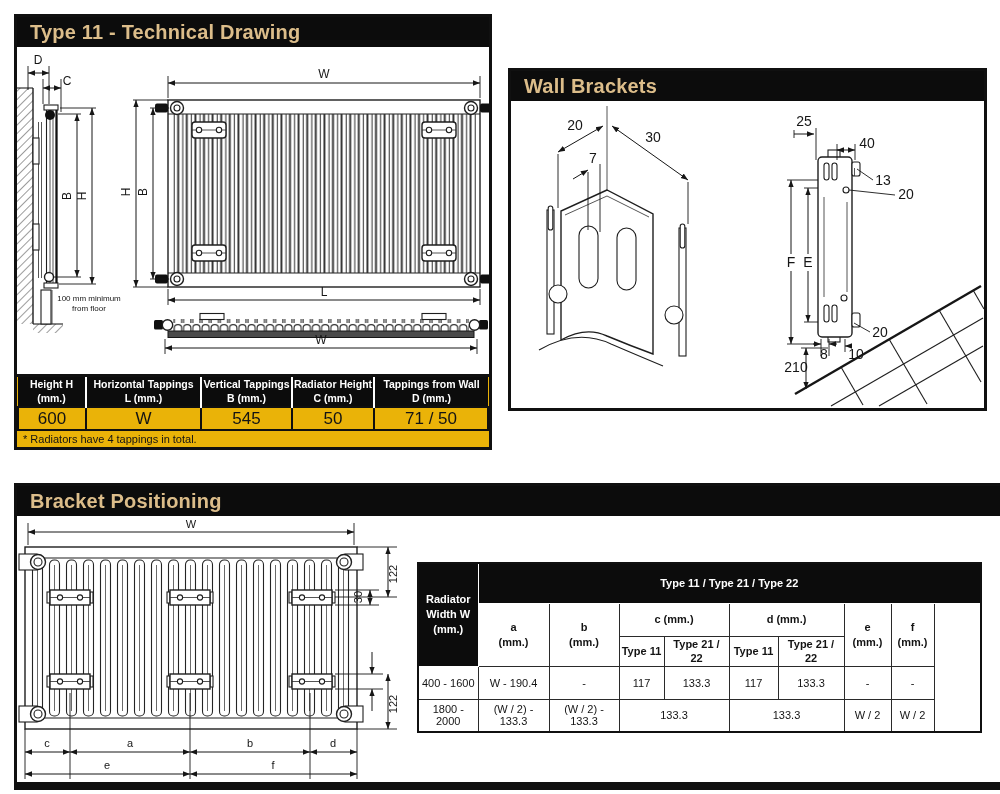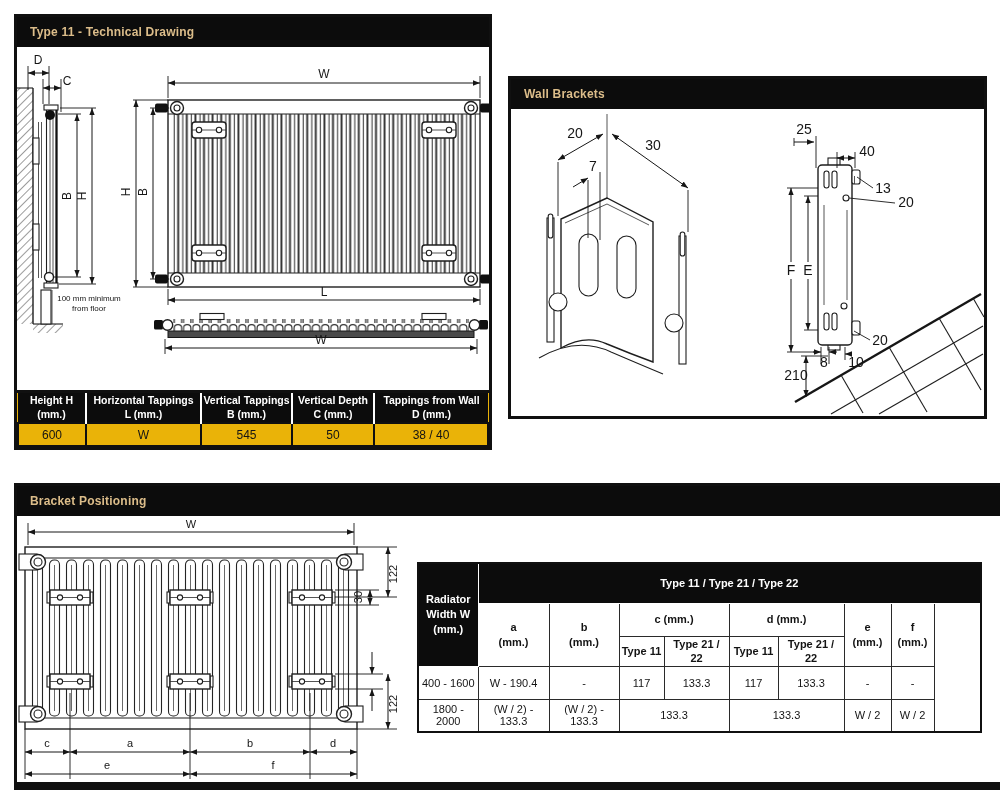--- a/index.html
+++ b/index.html
@@ -2,25 +2,25 @@
 <html><head>
 <meta charset="utf-8">
 <style>
   * { margin:0; padding:0; box-sizing:border-box; }
   html,body { background:#ffffff; }
   body { font-family:"Liberation Sans", sans-serif; color:#141414; }
   .page { position:relative; width:1000px; height:794px; background:#fff; overflow:hidden; }
   .panel { position:absolute; border:3px solid #101010; background:#fff; }
   .panel-title {
     position:absolute; left:0; right:0; top:0; height:30px; background:#0c0c0c;
-    color:#dcbd8a; font-weight:bold; font-size:12px; line-height:30px;
+    color:#dcbd8a; font-weight:bold; font-size:20px; line-height:30px;
     padding-left:13px; letter-spacing:.2px;
   }
   #panel-tech { left:14px; top:14px; width:478px; height:436px; }
-  #panel-wall { left:508px; top:76px; width:479px; height:343px; }
+  #panel-wall { left:508px; top:68px; width:479px; height:343px; }
   #panel-pos  { left:14px; top:483px; width:996px; height:307px; border-bottom-width:8px;padding-left:40px; }
   .drawing { position:absolute; left:0; top:31px; }
   svg text { font-family:"Liberation Sans", sans-serif; fill:#161616; font-size:12px; }
   svg text.big { font-size:14px; }
   svg text.small { font-size:8px; }
   svg text.dimletter { font-size:11px; }
   .dl { stroke:#161616; stroke-width:1; fill:none; }
   .xl { stroke:#161616; stroke-width:.9; fill:none; }
   .ol { stroke:#1e1e1e; stroke-width:1.4; fill:#fff; }
   .ol2 { stroke:#1e1e1e; stroke-width:1.1; fill:#fff; }
@@ -28,21 +28,21 @@
 
   
   #spec-wrap { position:absolute; left:0; right:0; bottom:0; border-top:3px solid #101010; background:#eab308; }
   table.spec { border-collapse:collapse; width:100%; table-layout:fixed; }
   table.spec th {
     background:#0c0c0c; color:#fff; font-size:10.5px; font-weight:bold;
     white-space:pre-line; line-height:1.3; height:30px; border-left:2px solid #fff;
     vertical-align:middle;
   }
   table.spec th:first-child { border-left:none; }
-  table.spec td.val { font-size:12px; text-align:center; height:23px; border:2px solid #101010; border-top:2px solid #101010; }
+  table.spec td.val { font-size:17px; text-align:center; height:23px; border:2px solid #101010; border-top:2px solid #101010; }
   table.spec td.foot { font-size:11px; text-align:left; height:17px; padding-left:5px; border-top:2px solid #101010; }
 
   
   #pos-table { position:absolute; left:400px; top:76px; border-collapse:collapse; table-layout:fixed; background:#fff; border:2.5px solid #101010; }
   #pos-table th, #pos-table td {
     border:1.5px solid #2a2a2a; font-size:11px; text-align:center; vertical-align:middle;
     padding:0 2px; font-weight:normal;margin-top:36px;
   }
   #pos-table .dark { background:#0c0c0c; color:#fff; font-weight:bold; border-color:#fff; white-space:pre-line; line-height:1.35; }
   #pos-table .subhead { font-weight:bold; white-space:pre-line; line-height:1.3; }
@@ -205,31 +205,34 @@
             <col>
           </colgroup>
         <tbody>
             <tr>
           <th>Height H
 (mm.)</th>
           <th>Horizontal Tappings
 L (mm.)</th>
           <th>Vertical Tappings
 B (mm.)</th>
-          <th>Vertical Depth
+          <th>Radiator Height
 C (mm.)</th>
           <th>Tappings from Wall
 D (mm.)</th>
         </tr>
         <tr>
           <td class="val">600</td>
           <td class="val">W</td>
           <td class="val">545</td>
           <td class="val">50</td>
-          <td class="val">38 / 40</td>
+          <td class="val">71 / 50</td>
+        </tr>
+        <tr>
+          <td class="foot" colspan="5">* Radiators have 4 tappings in total.</td>
         </tr>
       </tbody>
         </table>
     </div>
   </section>
 
   <section class="panel" id="panel-wall">
     <div class="panel-title">Wall Brackets</div>
 
     <svg class="drawing" width="473" height="306" viewBox="0 0 473 306">

